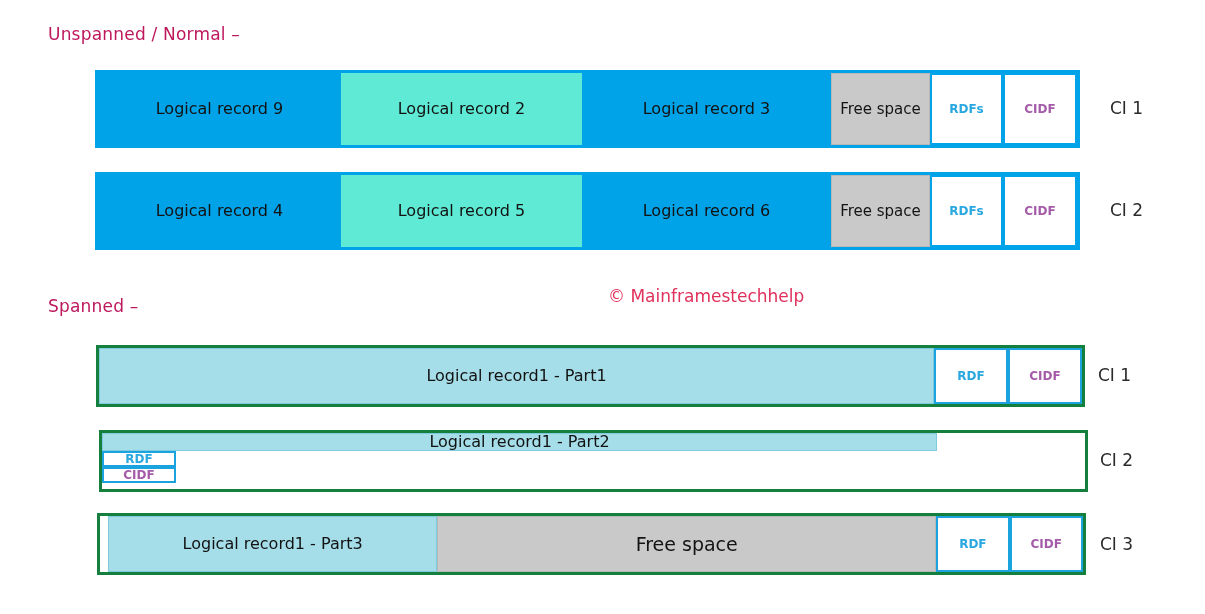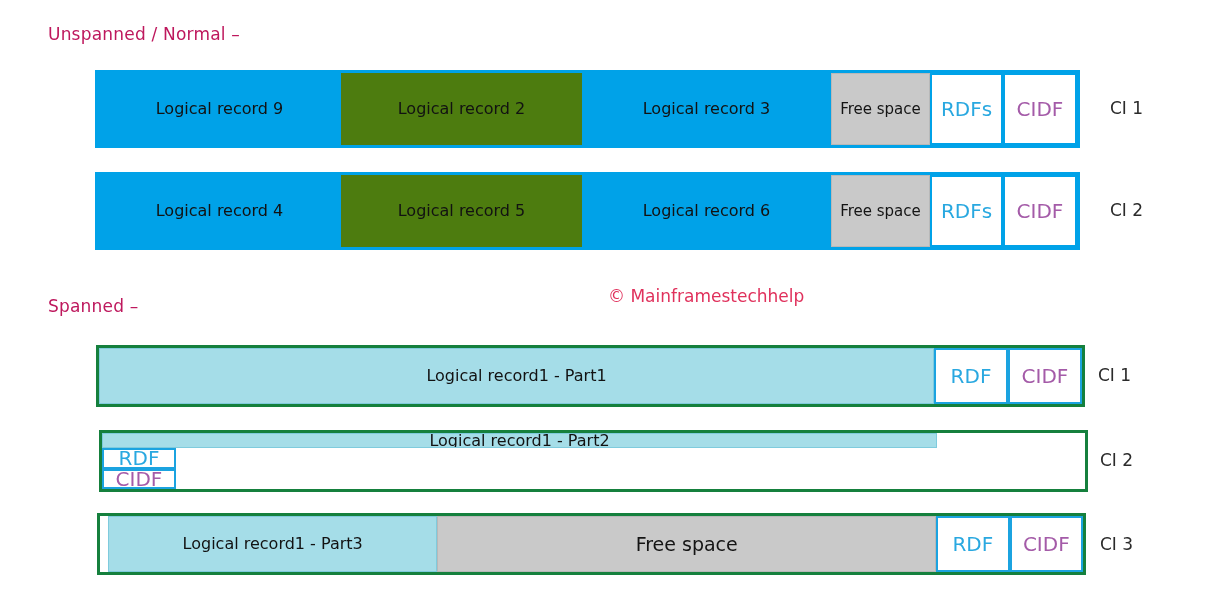--- a/index.html
+++ b/index.html
@@ -52,21 +52,21 @@
     display: flex;
     align-items: center;
     justify-content: center;
     text-align: center;
     overflow: hidden;
     white-space: nowrap;
   }
 
   
   .seg.rec-dark   { background: #00A2E8; color: #121212; }
-  .seg.rec-light  { background: #4d7c0f; color: #121212; }
+  .seg.rec-light  { background: #5eead4; color: #121212; }
   .seg.rec-span   { background: #A5DDE8; color: #121212; }
   .seg.free       { background: #C9C9C9; color: #141414; }
   .seg.rdf        { background: #ffffff; color: #29A8E0; }
   .seg.cidf       { background: #ffffff; color: #A45BA8; }
 
   
   .ci-row.unspanned .seg.free   { border: 1px solid #B8B8B8; }
   .ci-row.unspanned .seg.rdf,
   .ci-row.unspanned .seg.cidf   { border: 2px solid #00A2E8; }
 
@@ -78,21 +78,21 @@
   .seg-label {
     font-size: 16px;
     font-family: "DejaVu Sans", sans-serif;
     line-height: 1;
   }
   .seg.rec-dark .seg-label,
   .seg.rec-light .seg-label,
   .seg.rec-span .seg-label { font-size: 16px; }
   .seg.free .seg-label     { font-size: 15px; }
   .seg.rdf .seg-label,
-  .seg.cidf .seg-label     { font-size: 20px; }
+  .seg.cidf .seg-label     { font-size: 12px; font-weight: bold; }
   .seg.free.big .seg-label { font-size: 19px; }
 
   .ci-tag {
     position: absolute;
     color: #2B2B2B;
     font-size: 17px;
     font-family: "DejaVu Sans", sans-serif;
     white-space: nowrap;
   }
 </style>

